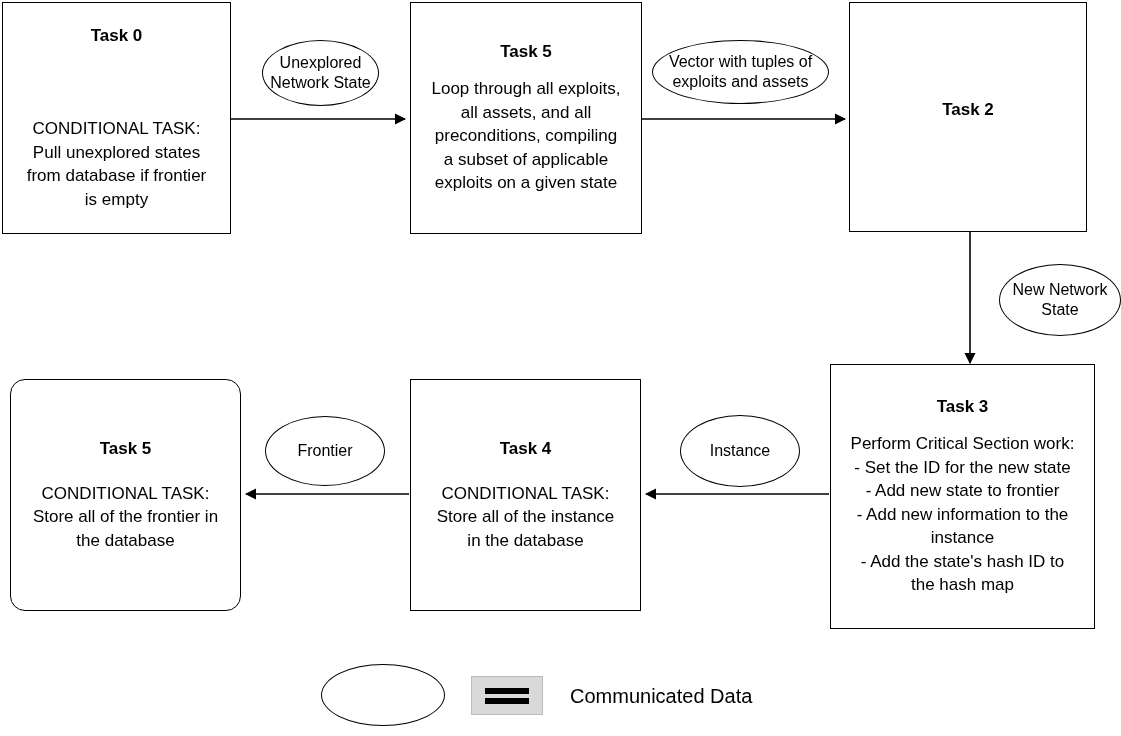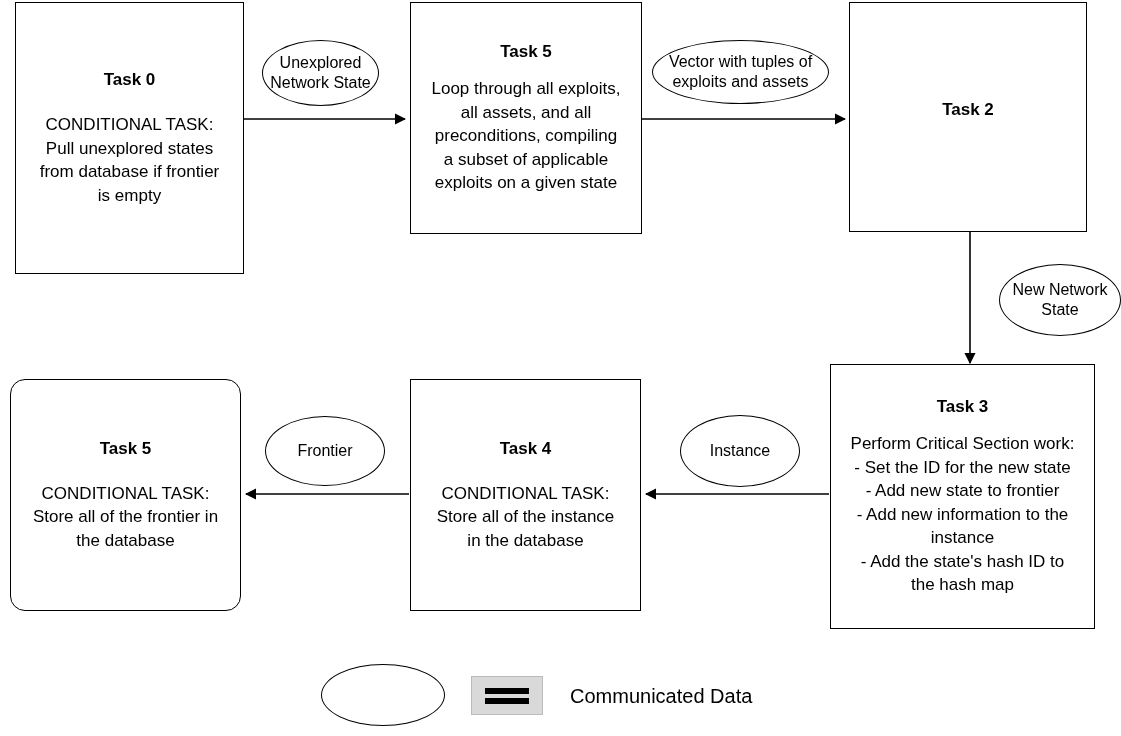--- a/index.html
+++ b/index.html
@@ -101,21 +101,21 @@
         <path d="M 0 0 L 10 5 L 0 10 z" fill="#000000"></path>
       </marker>
     </defs>
     <line x1="231" y1="119" x2="405" y2="119" stroke="#000000" stroke-width="1.6" marker-end="url(#arrow)"></line>
     <line x1="642" y1="119" x2="845" y2="119" stroke="#000000" stroke-width="1.6" marker-end="url(#arrow)"></line>
     <line x1="970" y1="232" x2="970" y2="363" stroke="#000000" stroke-width="1.6" marker-end="url(#arrow)"></line>
     <line x1="829" y1="494" x2="646" y2="494" stroke="#000000" stroke-width="1.6" marker-end="url(#arrow)"></line>
     <line x1="409" y1="494" x2="246" y2="494" stroke="#000000" stroke-width="1.6" marker-end="url(#arrow)"></line>
   </svg>
 
-  <div class="node" style="left:15px; top:2px; width:229px; height:272px;">
+  <div class="node" style="left:2px; top:2px; width:229px; height:232px;gap:24px;">
     <div class="node-title">Task 0</div>
     <div class="gap-lg"></div>
     <div class="node-body">CONDITIONAL TASK:
 Pull unexplored states
 from database if frontier
 is empty</div>
   </div>
 
   <div class="node" style="left:410px; top:2px; width:232px; height:232px;">
     <div class="node-title">Task 5</div>

